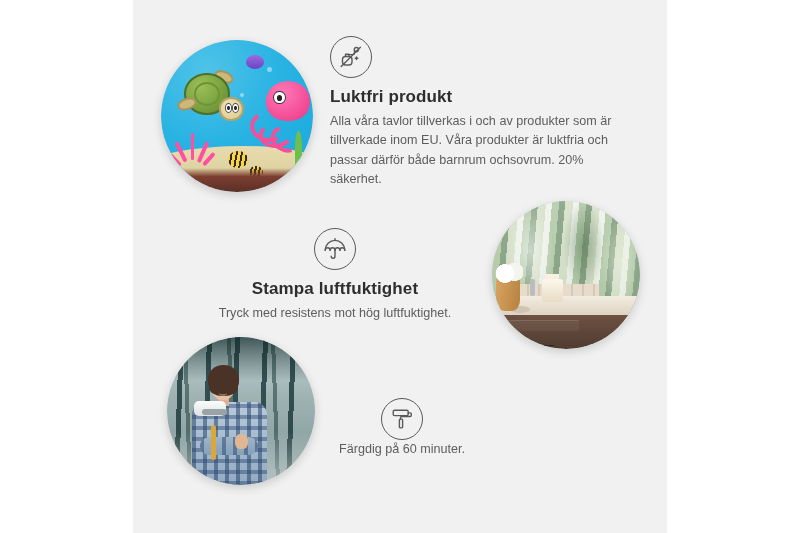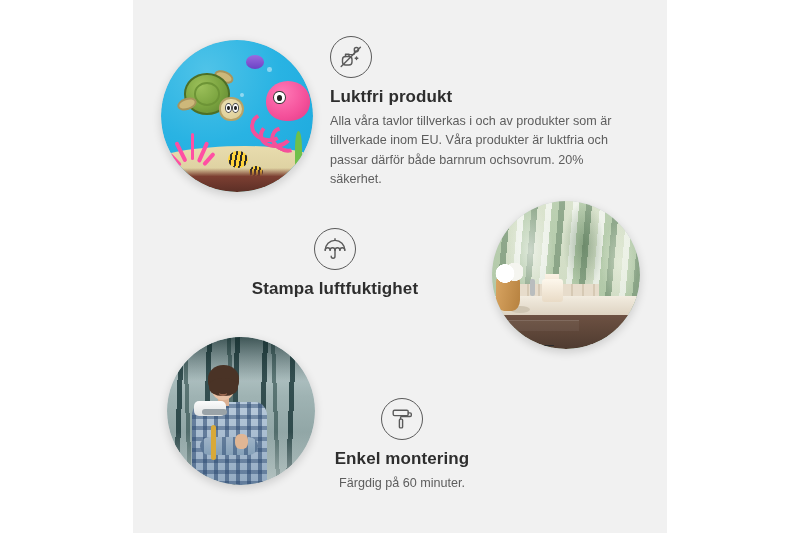--- a/index.html
+++ b/index.html
@@ -462,27 +462,27 @@
         <path d="M3.2 14.2a9.8 9.8 0 0 1 19.6 0"></path>
         <path d="M3.2 14.2c0-1.4 1.1-2.5 2.45-2.5s2.45 1.1 2.45 2.5"></path>
         <path d="M8.1 14.2c0-1.4 1.1-2.5 2.45-2.5S13 12.8 13 14.2"></path>
         <path d="M13 14.2c0-1.4 1.1-2.5 2.45-2.5s2.45 1.1 2.45 2.5"></path>
         <path d="M17.9 14.2c0-1.4 1.1-2.5 2.45-2.5s2.45 1.1 2.45 2.5"></path>
         <path d="M13 14.2v6.1a1.9 1.9 0 0 1-3.8 0"></path>
         <path d="M13 4.4V2.8"></path>
       </svg>
     </div>
     <div class="feat-title">Stampa luftfuktighet</div>
+    <p class="feat-body">Tryck med resistens mot hög luftfuktighet.</p>
   </div>
 
   <div class="feature" id="feature-3">
     <div class="icon-circle">
       <svg width="26" height="26" viewBox="0 0 26 26" fill="none" stroke="#5a5a5a" stroke-width="1.4" stroke-linecap="round" stroke-linejoin="round">
         <rect x="4.2" y="4.2" width="15" height="5.4" rx="1.4"></rect>
         <path d="M19.2 6.9h1.9a1.2 1.2 0 0 1 1.2 1.2v1.2a1.2 1.2 0 0 1-1.2 1.2h-8.4a1.2 1.2 0 0 0-1.2 1.2v1.1"></path>
         <rect x="10.4" y="13.1" width="3.2" height="8.8" rx="1"></rect>
       </svg>
     </div>
-    <div class="feat-title">Enkel montering</div>
     <p class="feat-body">Färgdig på 60 minuter.</p>
   </div>
 
 </div>
 
 </body></html>

